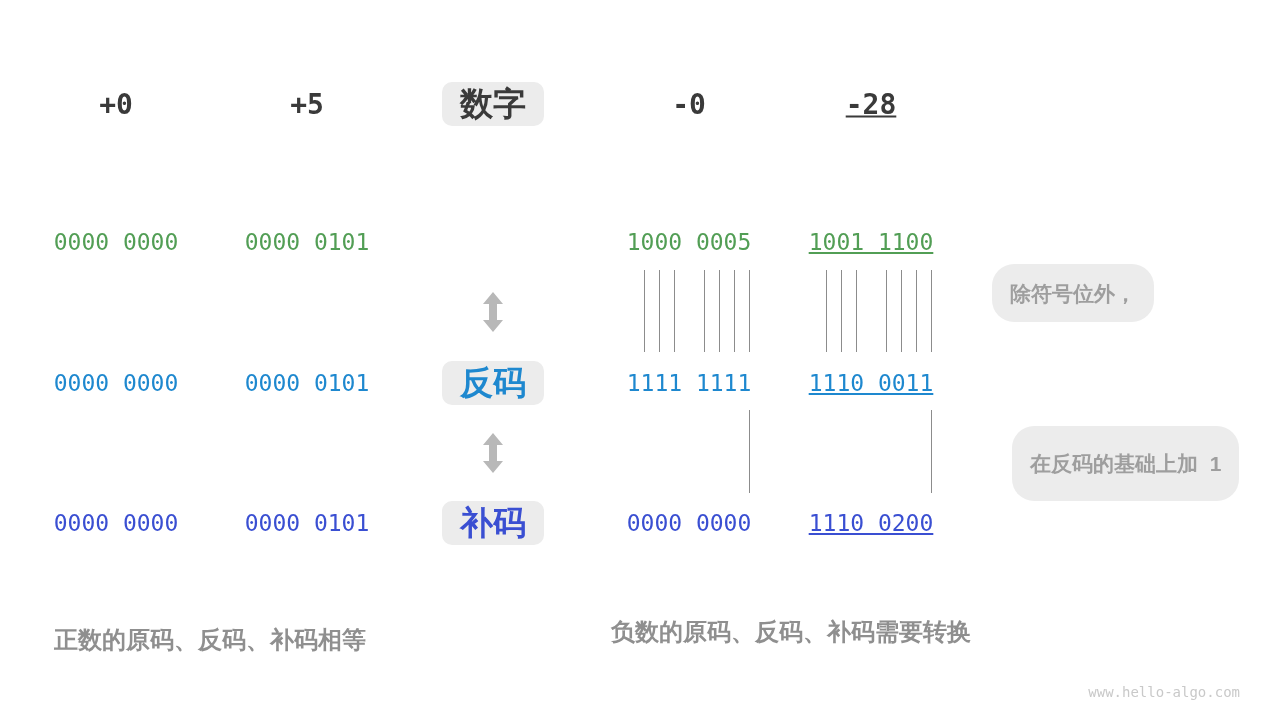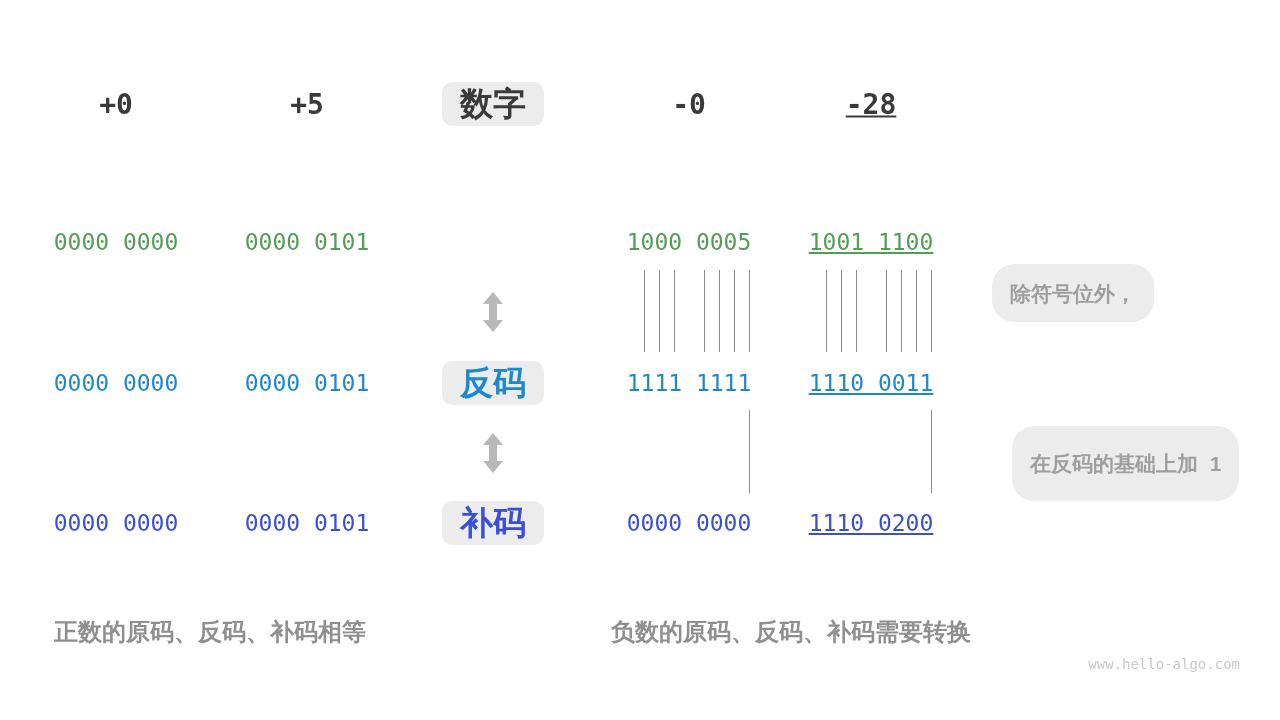--- a/index.html
+++ b/index.html
@@ -28,24 +28,24 @@
   .tickgroup{position:absolute;top:270px;height:82px;width:106px;}
   .tickgroup i{position:absolute;top:0;width:1px;height:82px;background:var(--line,#8c8c8c);}
   .plusline{position:absolute;top:410px;width:1px;height:83px;background:var(--line,#8c8c8c);}
 
   .note{position:absolute;background:var(--badge,#ececec);border-radius:22px;
         color:var(--note,#9e9e9e);font-weight:bold;font-size:21px;line-height:33px;}
   .note1{left:992px;top:264px;padding:13px 18px 12px 18px;}
   .note2{left:992px;top:426px;padding:21px 18px;white-space:pre;margin-left:20px;}
 
   .caption{position:absolute;top:616px;font-size:24px;font-weight:bold;color:var(--caption,#8f8f8f);}
-  .caption.pos{left:54px;}
+  .caption.pos{left:54px;margin-top:8px;}
   .caption.neg{left:611px;}
 
-  .watermark{position:absolute;right:40px;top:656px;font-size:14px;
+  .watermark{position:absolute;right:40px;top:684px;font-size:14px;
              font-family:"DejaVu Sans Mono","Liberation Mono",monospace;color:var(--watermark,#c9c9c9);}
 </style>
 </head>
 <body>
 
 <div class="canvas">
 
   <div class="cell mono head c1 rh">+0</div>
   <div class="cell mono head c2 rh">+5</div>
   <div class="badge dark rh">

